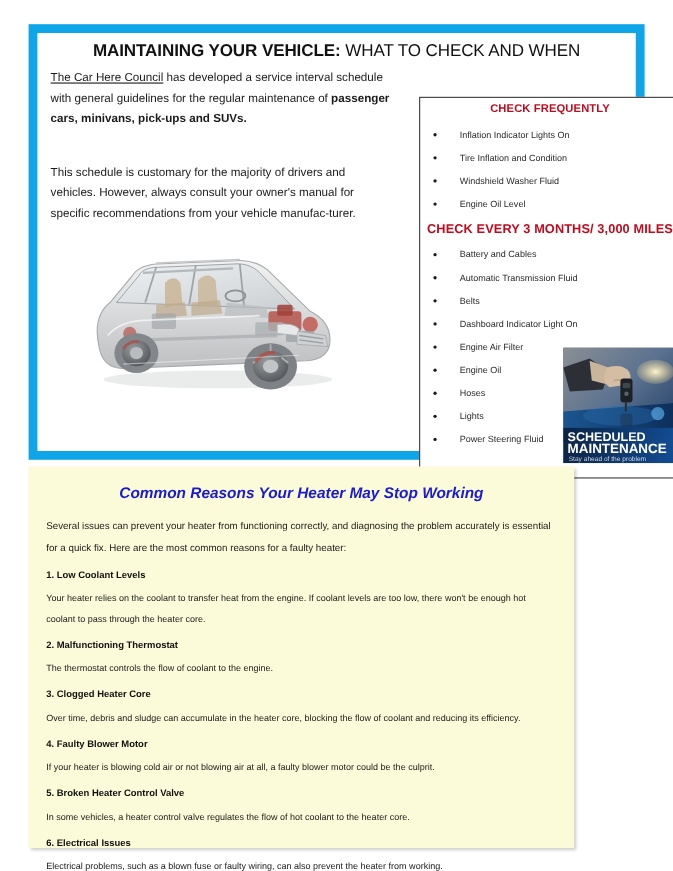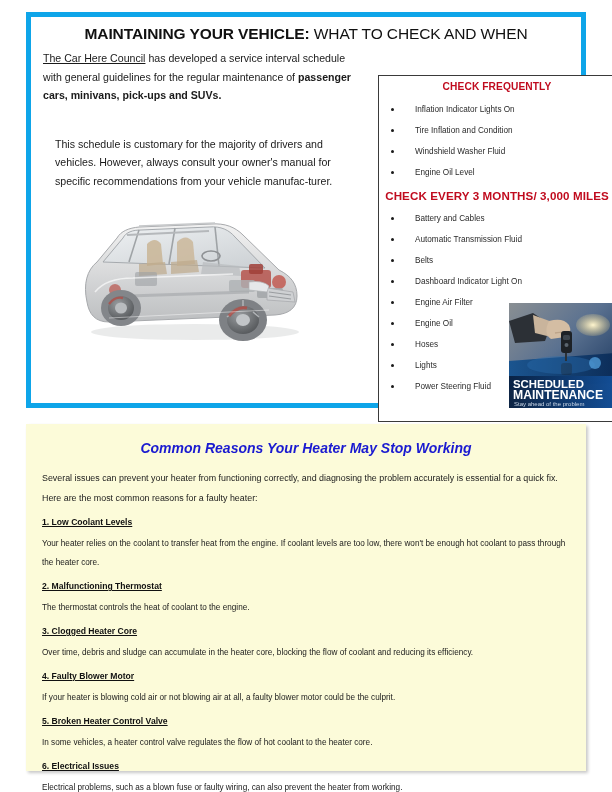--- a/index.html
+++ b/index.html
@@ -13,24 +13,24 @@
     position: relative;
     font-family: "Liberation Sans", sans-serif;
     color: #1a1a1a;
     overflow: hidden;
   }
 
   
   .top-panel {
     position: absolute;
     left: 26px;
-    top: 12px;
+    top: 22px;
     width: 560px;
     height: 396px;
-    border: 5px solid #0ea5e9;
+    border: 8px solid #0ea5e9;
     box-sizing: border-box;
     background: #ffffff;
   }
 
   .doc-title {
     text-align: center;
     font-size: 15.5px;
     letter-spacing: -0.1px;
     margin-top: 8px;
     margin-bottom: 6px;
@@ -57,21 +57,21 @@
     line-height: 18.5px;
     color: #1a1a1a;
     margin: 0;
   }
   .intro-p .u { text-decoration: underline; }
   .intro-p .b { font-weight: bold; }
   .intro-p2 {
     font-size: 10.6px;
     line-height: 18.5px;
     color: #1a1a1a;
-    margin: 12px;
+    margin: 0;
     margin-top: 30px;
   }
 
   
   .car-figure {
     margin-top: 14px;
     width: 300px;
     height: 150px;
     position: relative;
   }
@@ -136,21 +136,21 @@
     overflow: hidden;
     background: #737373;
   }
   .sm-thumb svg { display: block; }
 
   
   .bottom-panel {
     position: absolute;
     left: 26px;
     top: 424px;
-    width: 560px;
+    width: 496px;
     height: 347px;
     background: #fcfbd9;
     box-sizing: border-box;
     padding: 10px 16px 0 16px;
     box-shadow: 2px 2px 3px rgba(0,0,0,0.22);
   }
   .heater-title {
     text-align: center;
     color: #1a1ad0;
     font-weight: bold;
@@ -166,21 +166,20 @@
   }
   .reason {
     margin: 0 0 4px 0;
   }
   .reason-h {
     font-size: 8.6px;
     font-weight: bold;
     color: #111;
     margin: 0 0 6px 0;
     line-height: 12px;
-    text-decoration: underline;
   }
   .reason-b {
     font-size: 8.2px;
     color: #1a1a1a;
     line-height: 19px;
     margin: 0 0 8px 0;
   }
 </style>
 </head>
 <body>
@@ -363,21 +362,21 @@
   <div class="heater-title">Common Reasons Your Heater May Stop Working</div>
 
   <p class="heater-intro">Several issues can prevent your heater from functioning correctly, and diagnosing the problem accurately is essential for a quick fix. Here are the most common reasons for a faulty heater:</p>
 
   <div class="reason">
     <div class="reason-h">1. Low Coolant Levels</div>
     <div class="reason-b">Your heater relies on the coolant to transfer heat from the engine. If coolant levels are too low, there won't be enough hot coolant to pass through the heater core.</div>
   </div>
   <div class="reason">
     <div class="reason-h">2. Malfunctioning Thermostat</div>
-    <div class="reason-b">The thermostat controls the heat of coolant to the engine.</div>
+    <div class="reason-b">The thermostat controls the flow of coolant to the engine.</div>
   </div>
   <div class="reason">
     <div class="reason-h">3. Clogged Heater Core</div>
     <div class="reason-b">Over time, debris and sludge can accumulate in the heater core, blocking the flow of coolant and reducing its efficiency.</div>
   </div>
   <div class="reason">
     <div class="reason-h">4. Faulty Blower Motor</div>
     <div class="reason-b">If your heater is blowing cold air or not blowing air at all, a faulty blower motor could be the culprit.</div>
   </div>
   <div class="reason">

